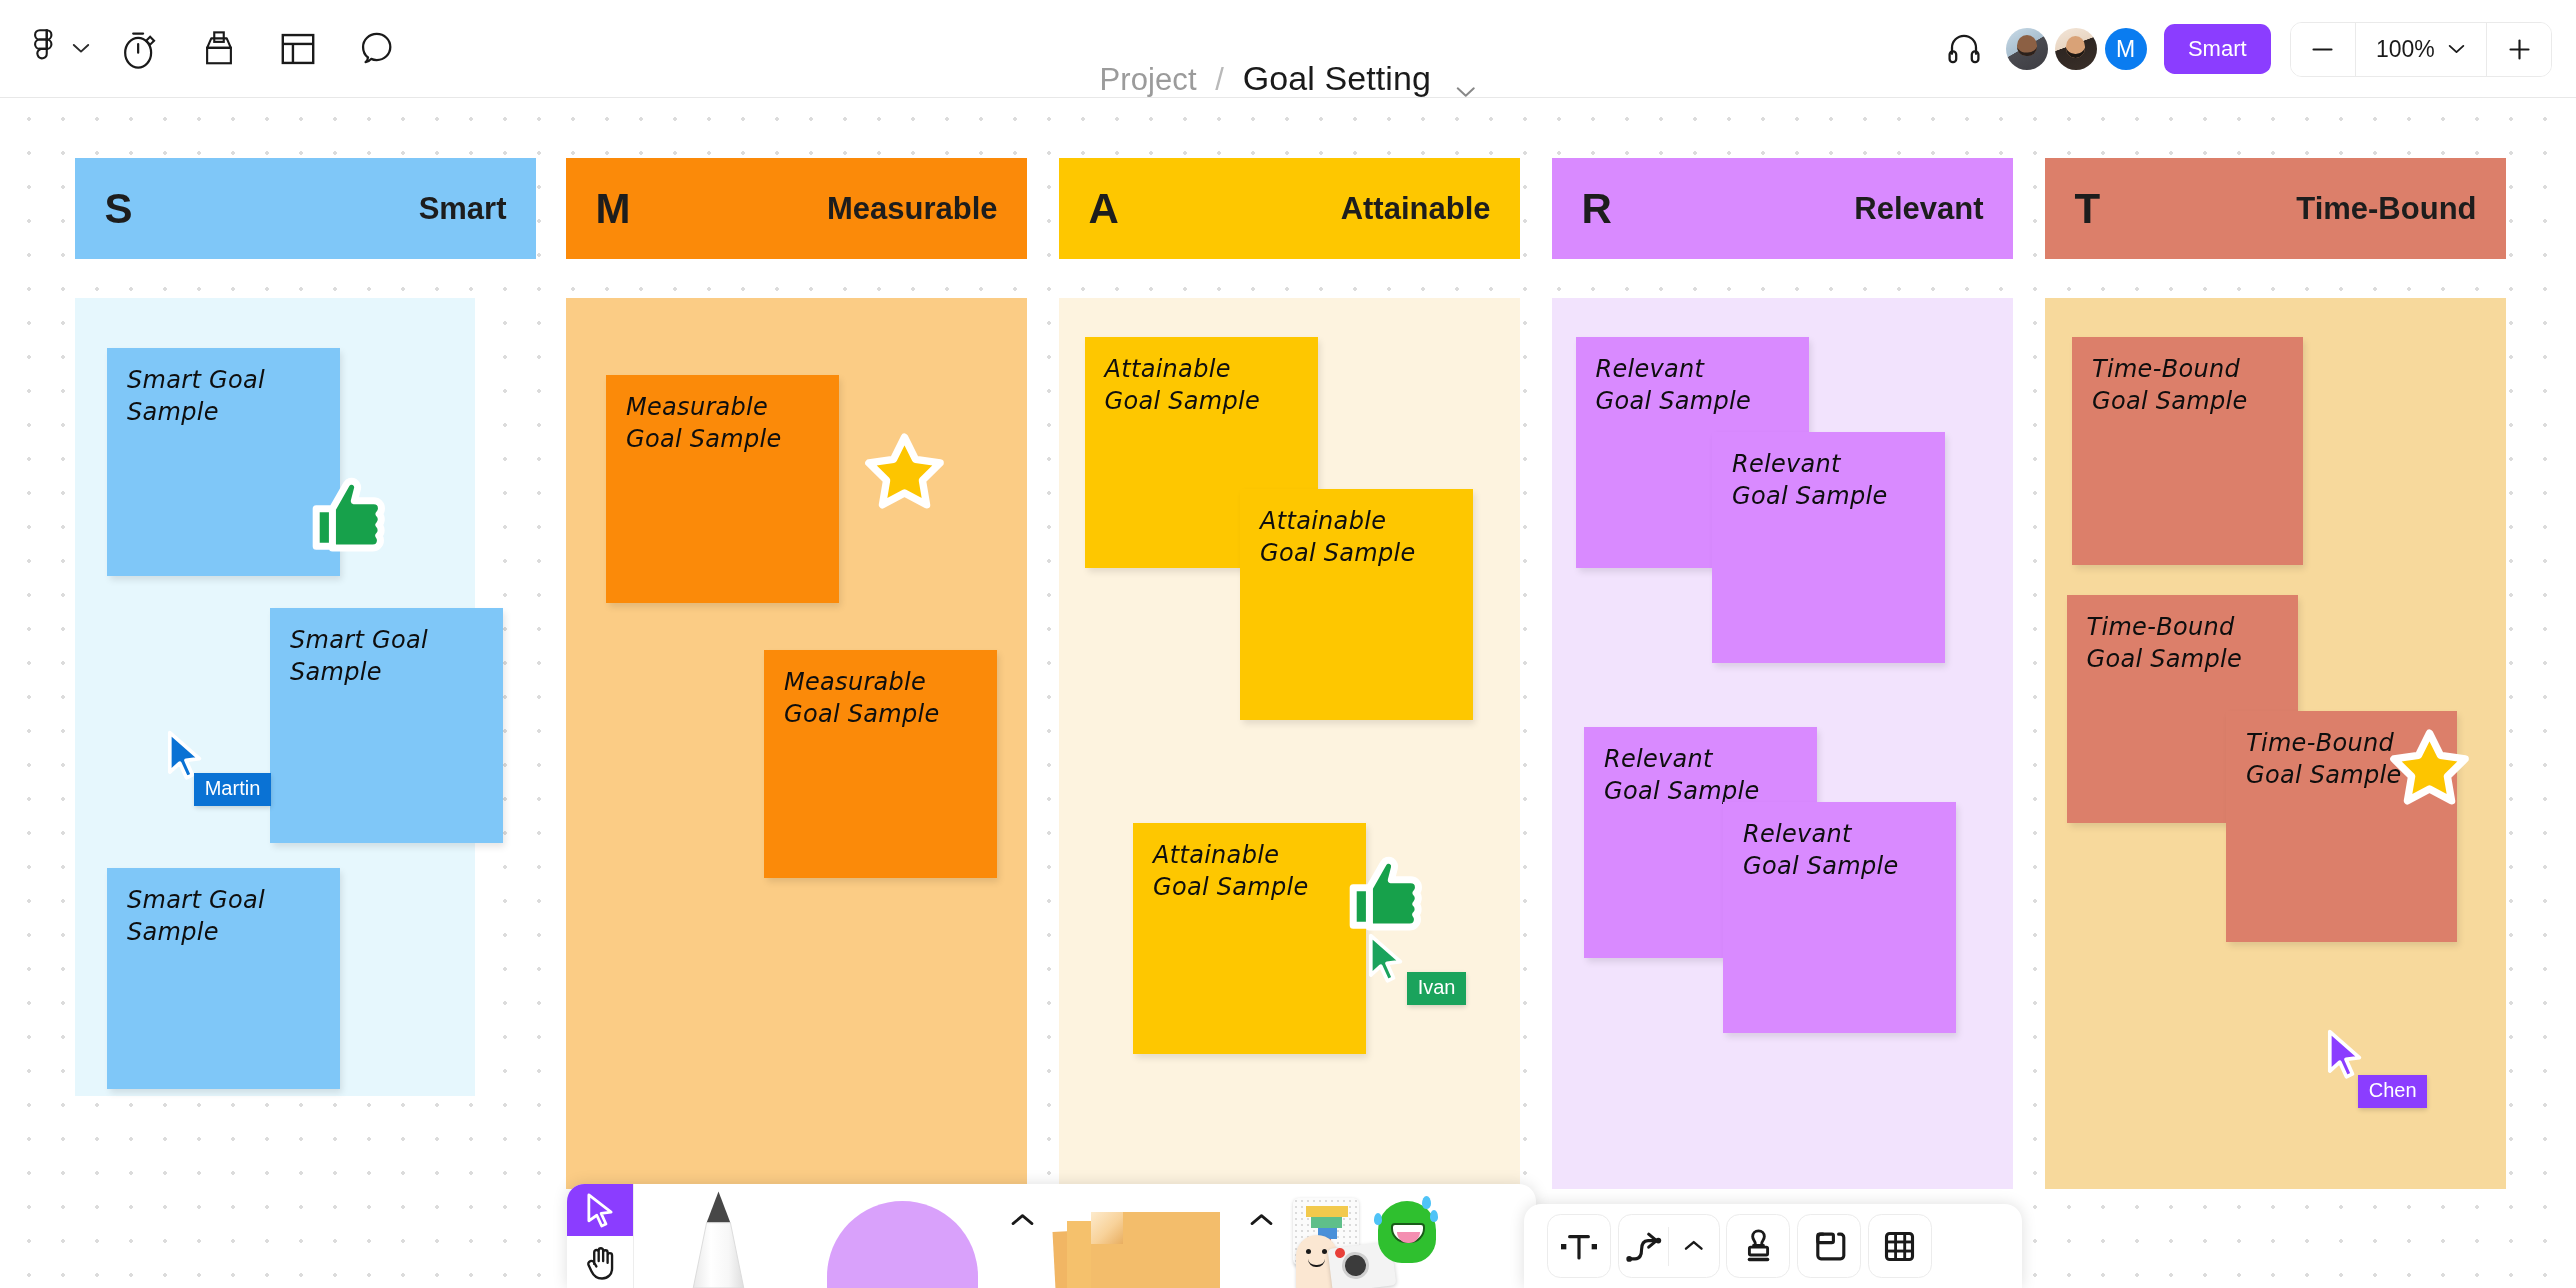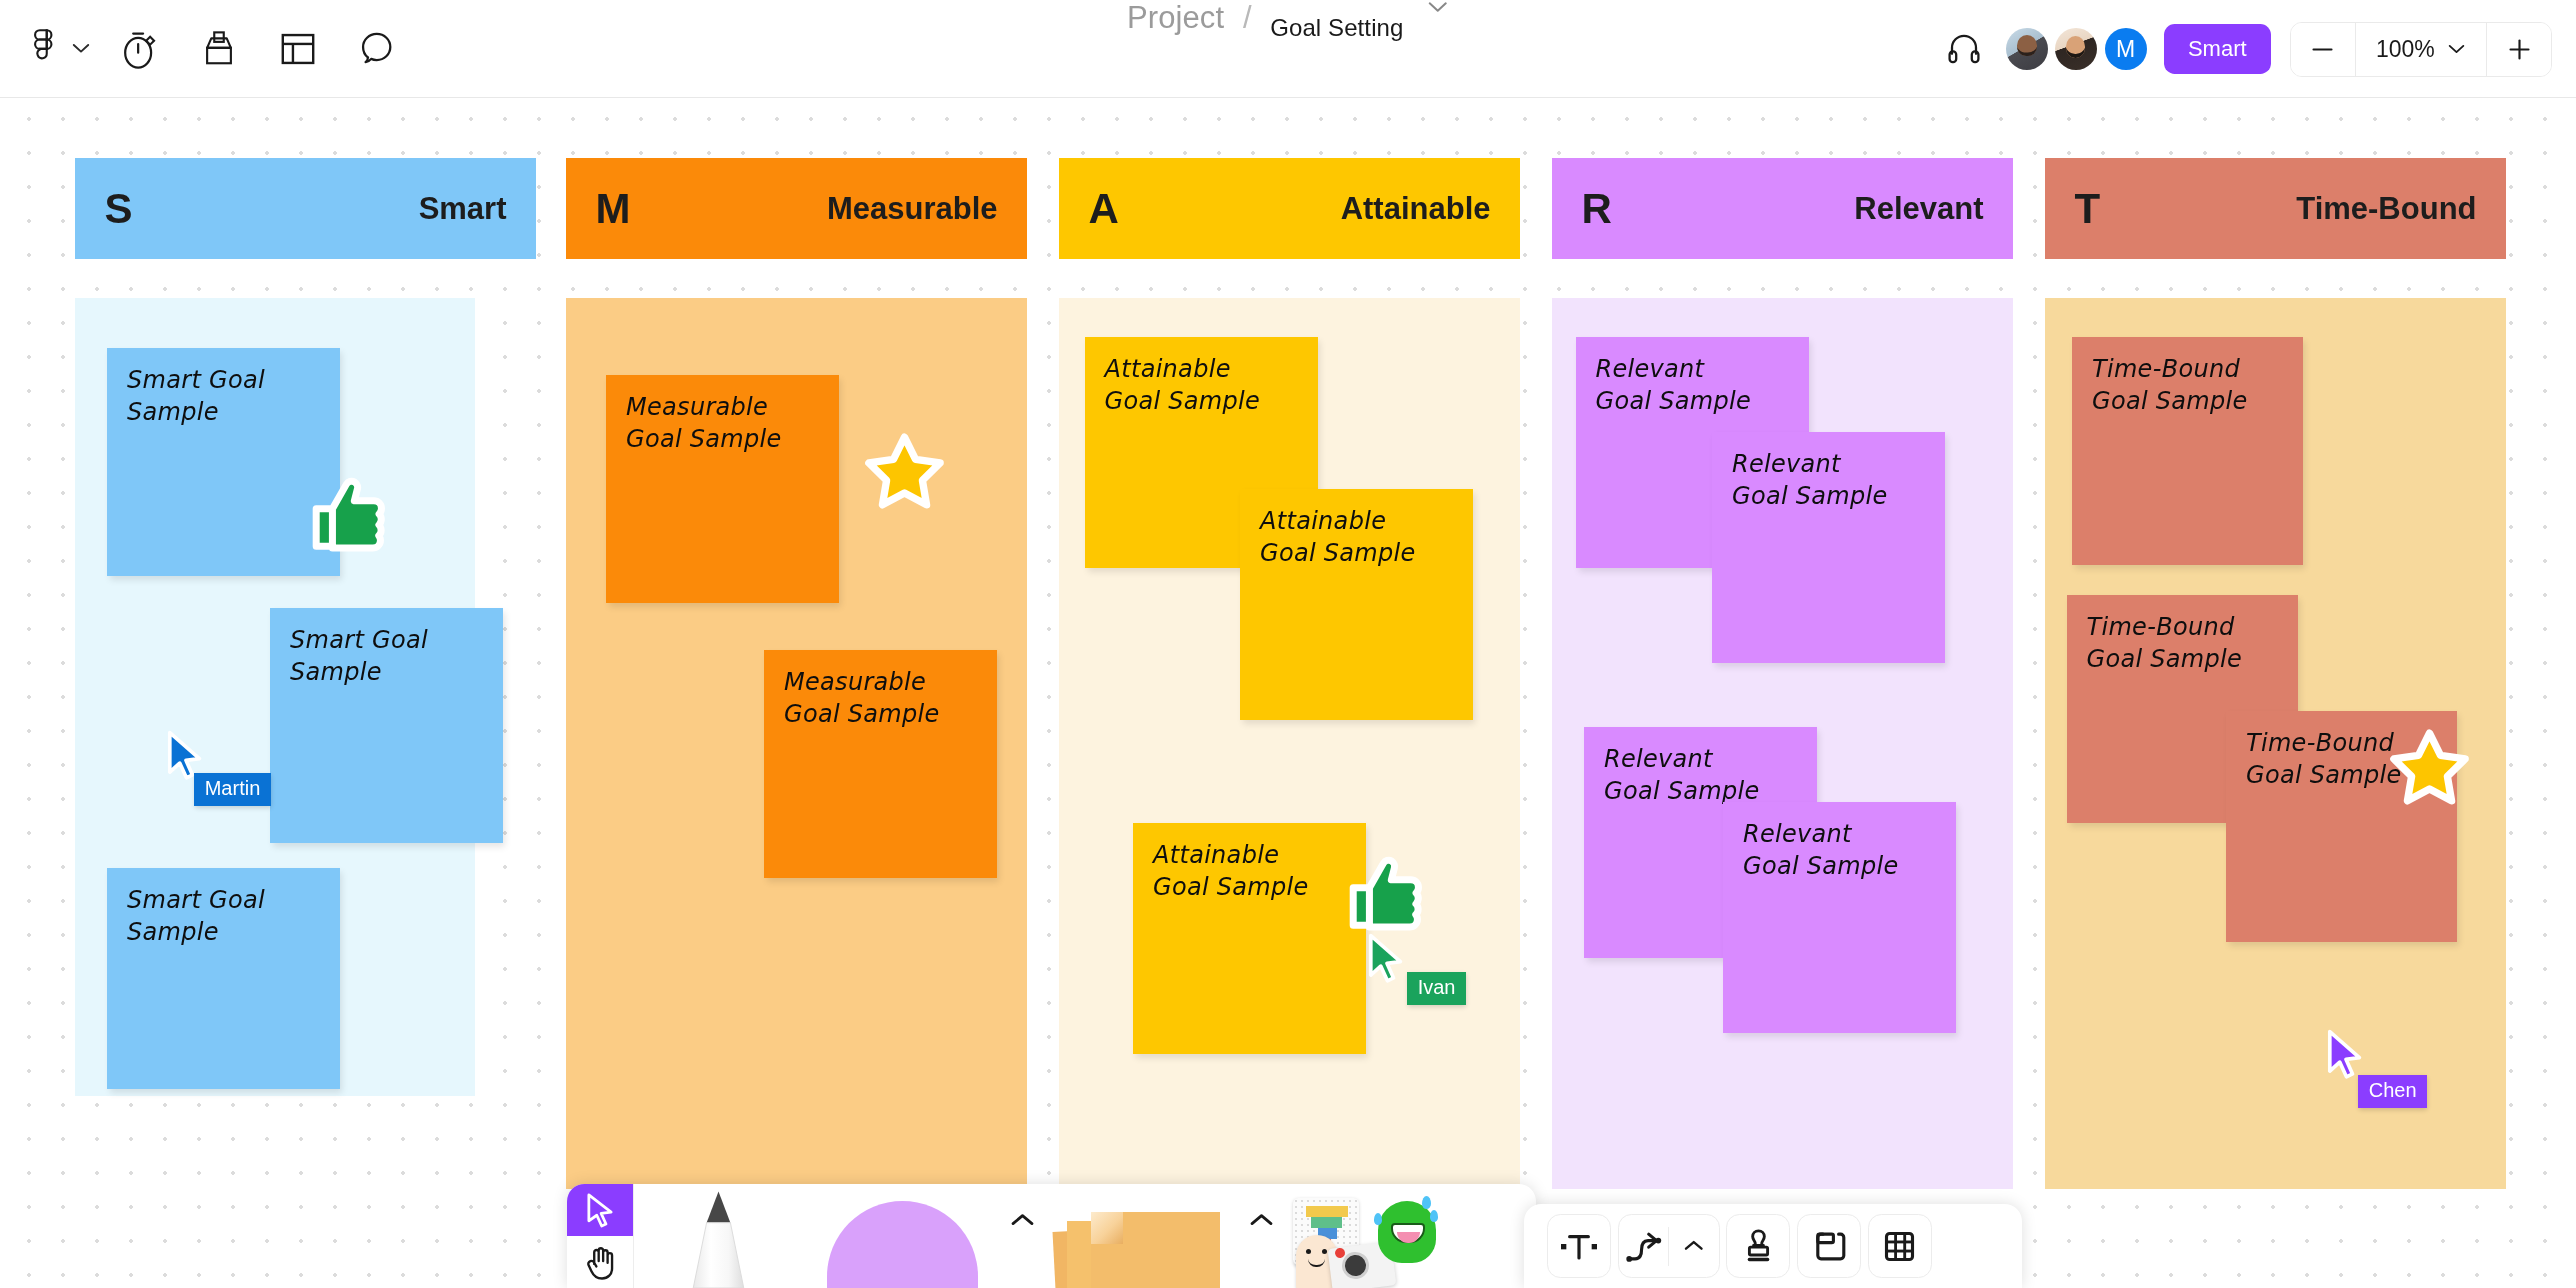--- a/index.html
+++ b/index.html
@@ -22,26 +22,26 @@
   .figma-logo { display: flex; align-items: center; padding: 0 9.4px 0 12px; cursor: pointer; }
   .chev-sm { margin-left: 9.4px; }
   .tb-icon {
     width: 79px; height: 98px;
     display: flex; align-items: center; justify-content: center;
     cursor: pointer;
   }
 
   .tb-center {
     position: absolute; left: 0; right: 0; top: 0; height: 98px;
-    display: flex; align-items: flex-start; justify-content: center; gap: 8px;
+    display: flex; align-items: flex-end; justify-content: center; gap: 8px;
     pointer-events: none;
   }
   .crumb-project { font-size: 31px; color: #9b9b9b; letter-spacing: 0.1px; pointer-events: auto; cursor: pointer; }
   .crumb-sep { font-size: 31px; color: #b9b9b9; margin: 0 10.7px; }
-  .crumb-file { font-size: 24px; color: #1a1a1a; letter-spacing: 0.1px; pointer-events: auto; cursor: pointer; margin-top: 14px; }
+  .crumb-file { font-size: 34px; color: #1a1a1a; letter-spacing: 0.1px; pointer-events: auto; cursor: pointer; margin-top: 14px; }
   .crumb-chev { margin-left: 16px; pointer-events: auto; cursor: pointer; display: flex; align-items: center; }
 
   .tb-right {
     position: absolute; right: 24px; top: 0; height: 98px;
     display: flex; align-items: center; gap: 0;
   }
   .headset-btn { width: 70px; height: 98px; display:flex; align-items:center; justify-content:center; cursor:pointer; }
   .avatar { width: 42px; height: 42px; border-radius: 50%; overflow: hidden; margin-left: 6.7px; cursor: pointer; position: relative; }
   .avatar.a1 { background: linear-gradient(150deg,#c9dbe8 0%,#a9bfcf 45%,#4a4a50 46%,#3c3c42 100%); }
   .avatar.a1::after {

